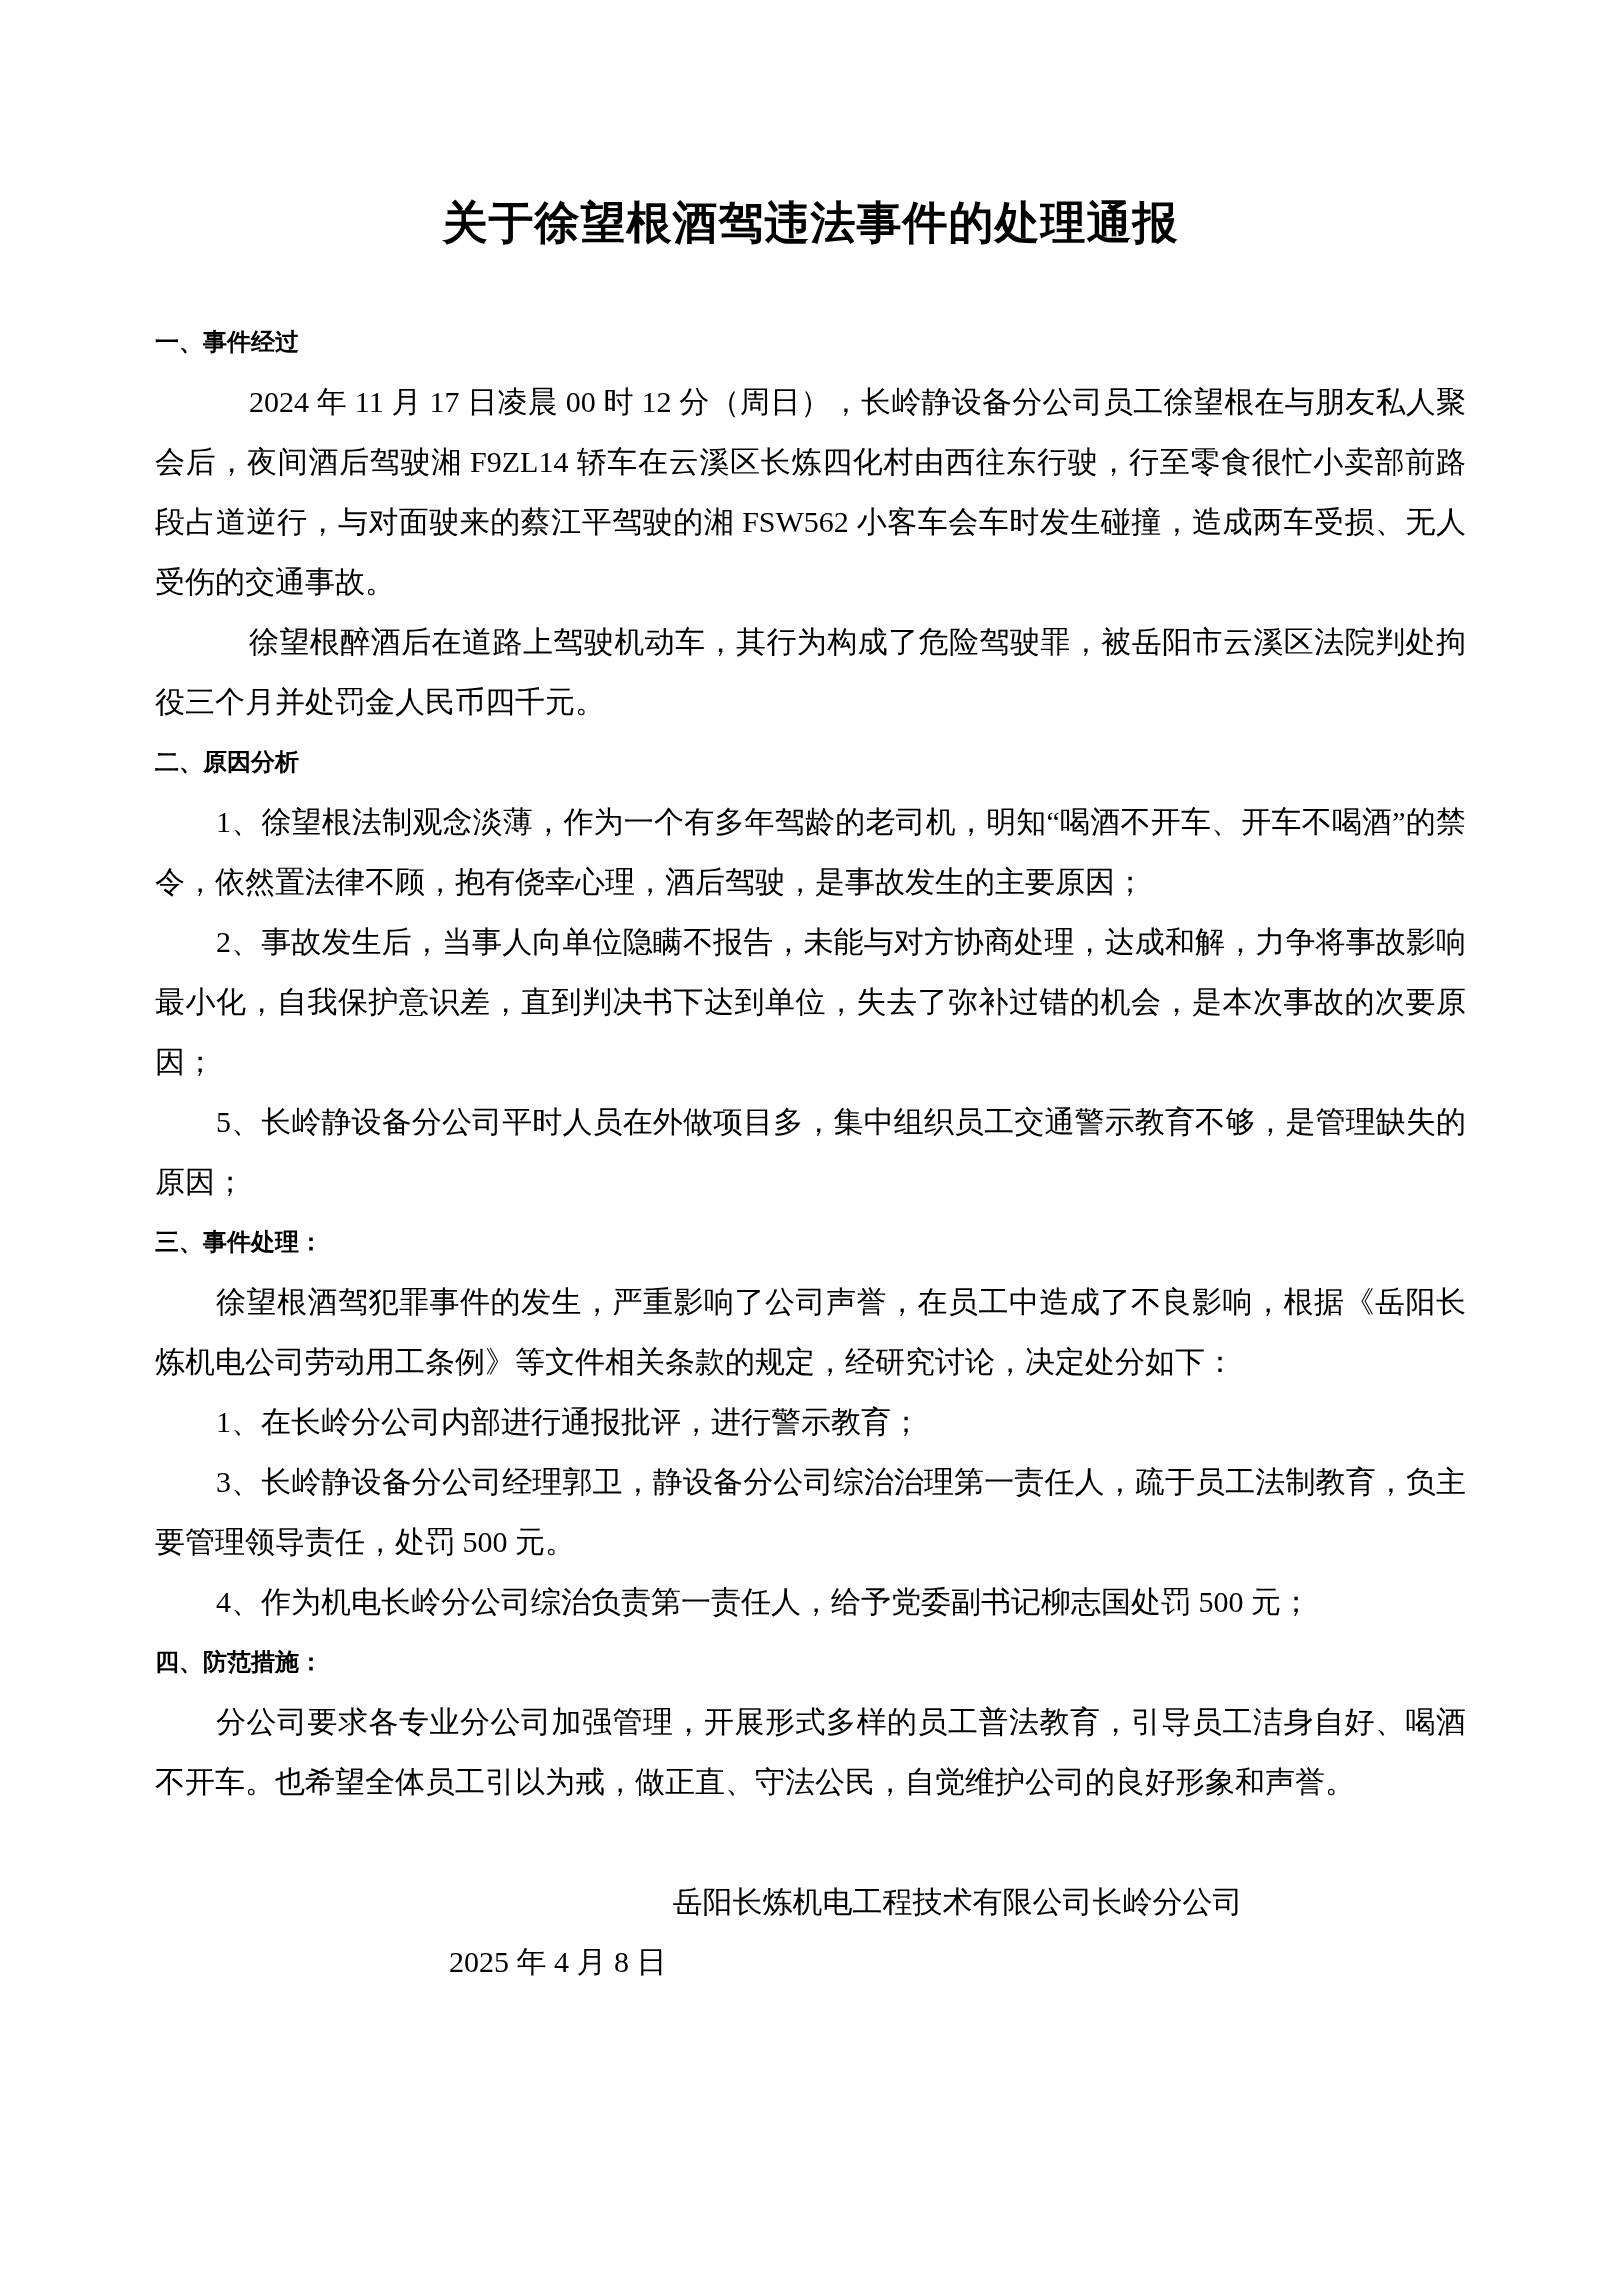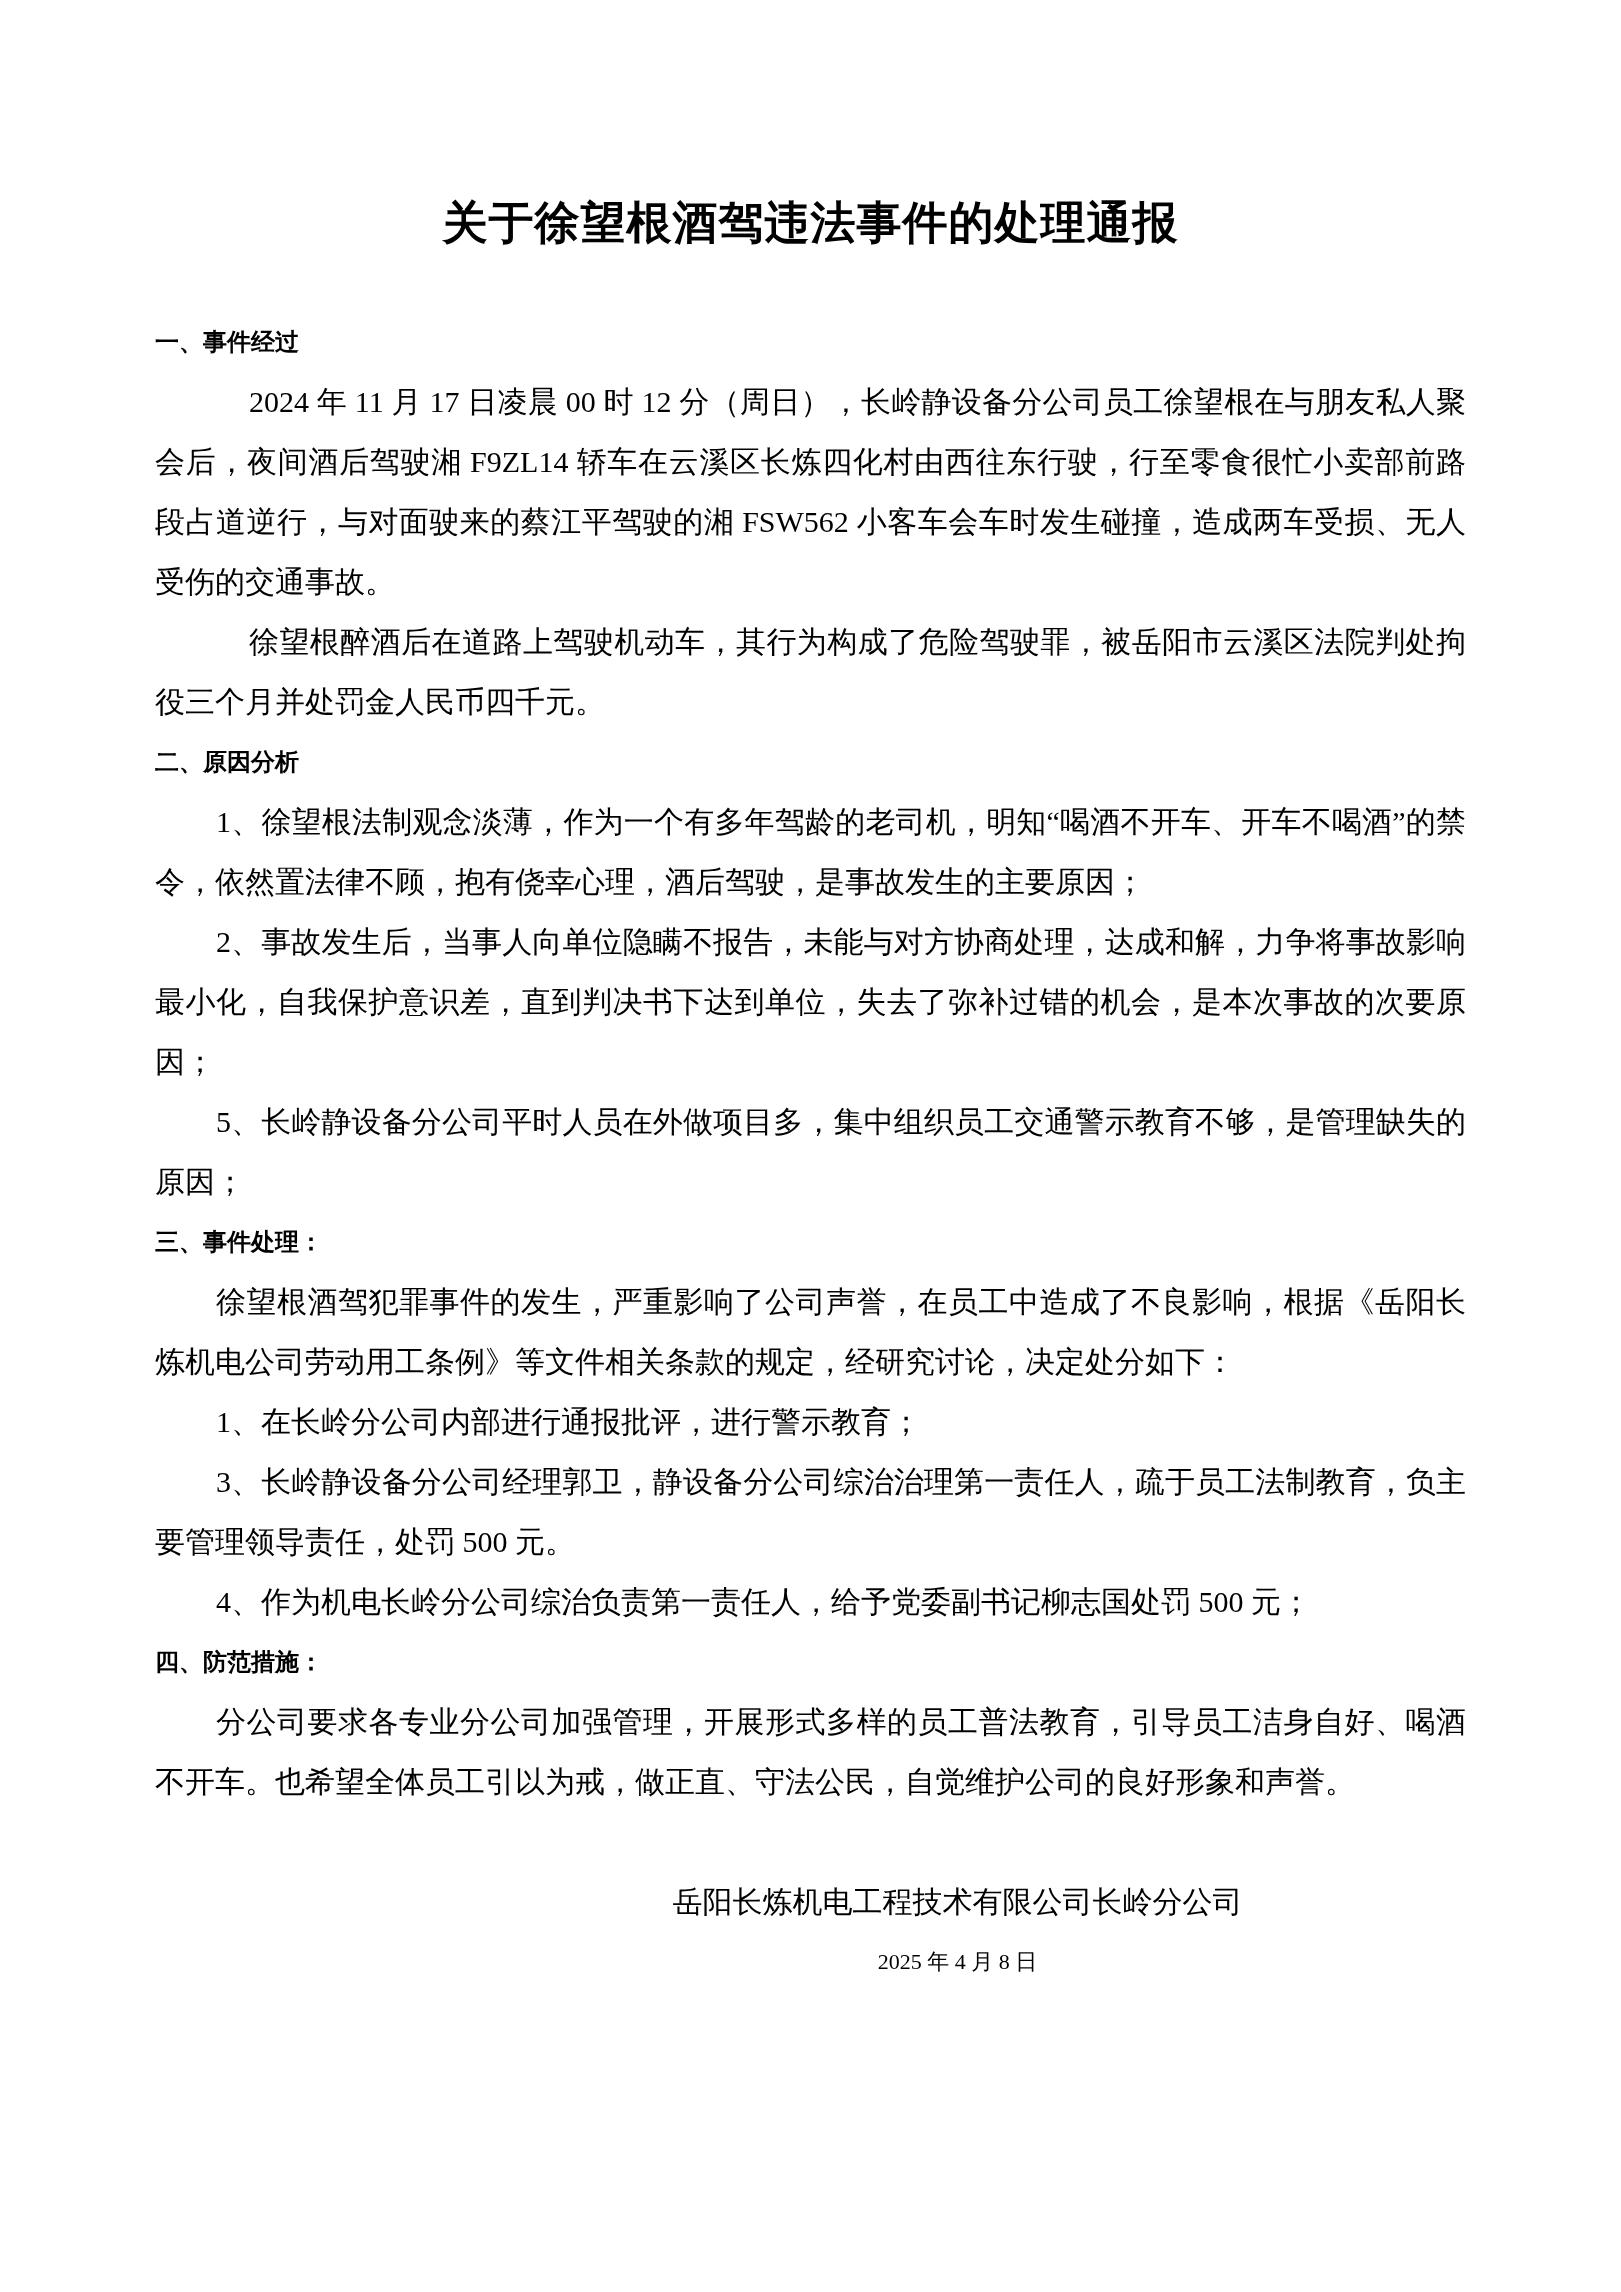--- a/index.html
+++ b/index.html
@@ -42,23 +42,22 @@
   .indent3 { text-indent: 94px; }
   .signature-line {
     margin: 60px 0 0 0;
     font-size: 30px;
     line-height: 60px;
     text-align: center;
     padding-left: 294px;
   }
   .date-line {
     margin: 0;
-    font-size: 22px;
+    font-size: 30px;
     line-height: 60px;
-    text-align: center;
     padding-left: 294px;
   }
 </style>
 </head>
 <body>
 
 <div class="page">
 
   <h1 class="doc-title">关于徐望根酒驾违法事件的处理通报</h1>
 

